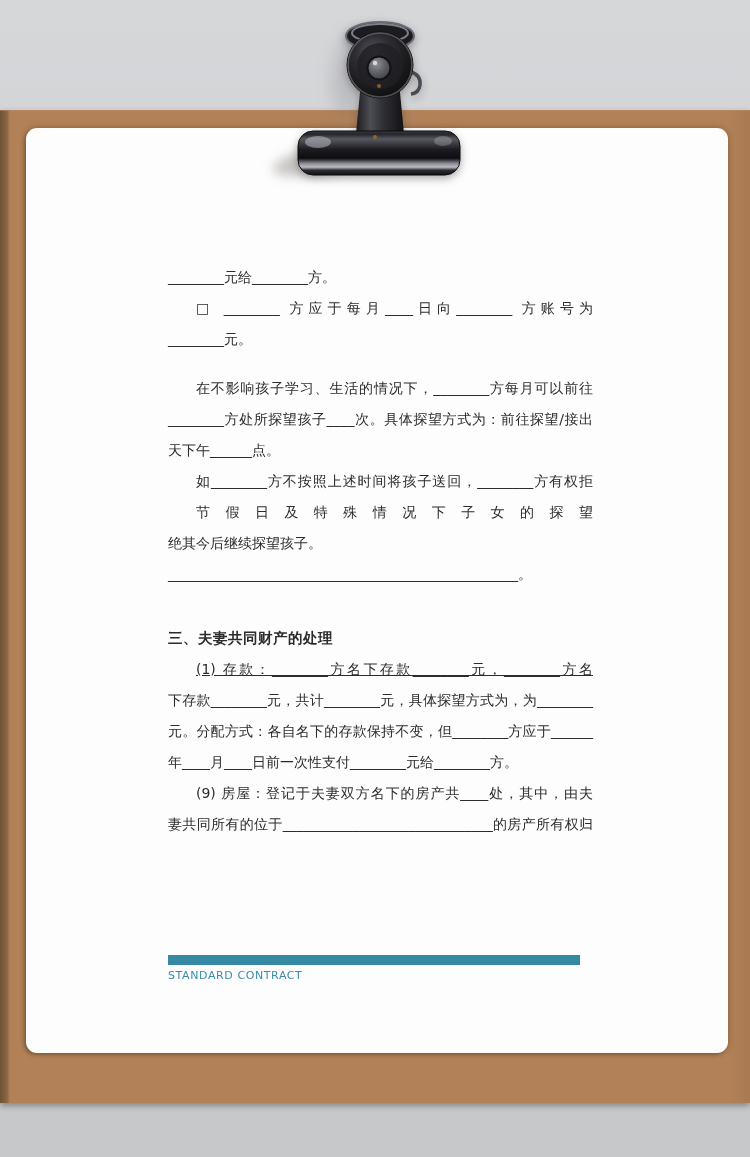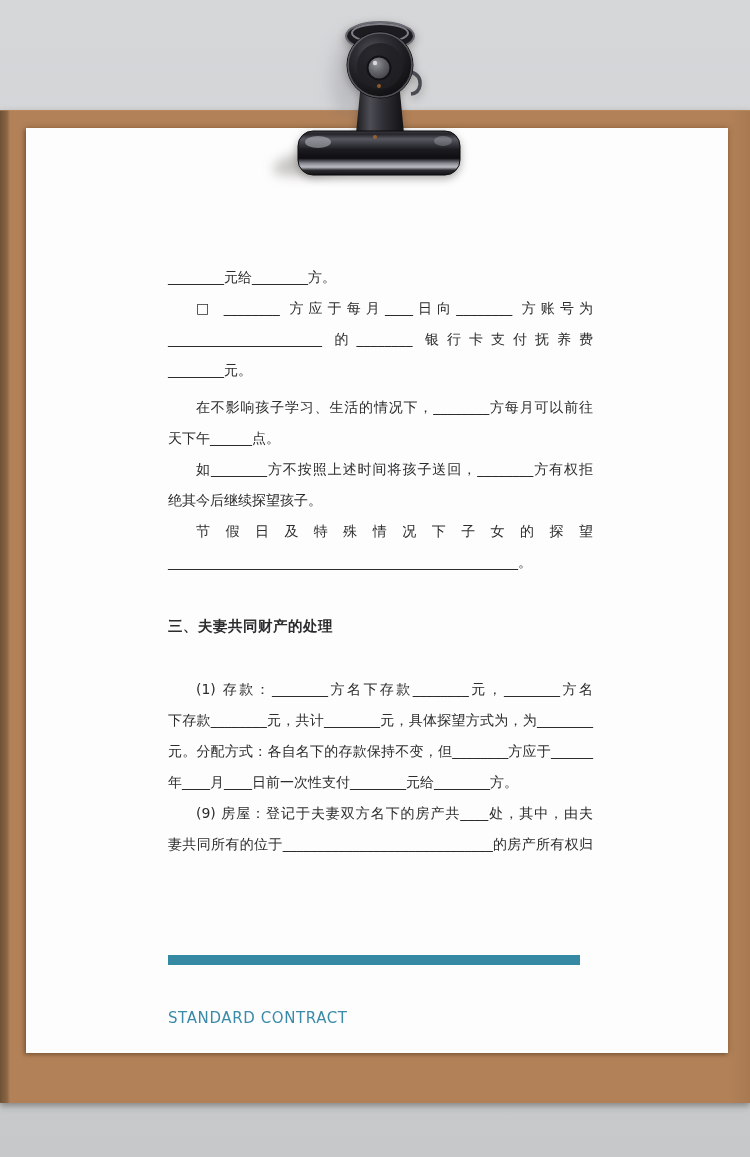--- a/index.html
+++ b/index.html
@@ -14,62 +14,62 @@
   .wall{position:absolute;inset:0;
     background:linear-gradient(180deg,var(--wall-top) 0%,var(--wall-mid) 40%,var(--wall-bottom) 100%);}
 
   .board{position:absolute;left:0;top:110px;width:750px;height:993px;
     background:linear-gradient(90deg,#6e5236 0px,#8a6644 7px,var(--board) 10px,var(--board) 97%,#a97a52 100%);
     border-top:1px solid var(--board-hi);
     box-shadow:0 3px 6px rgba(60,55,48,.45);}
 
   .paper{position:absolute;left:26px;top:128px;width:702px;height:925px;
     background:var(--paper);
-    box-shadow:0 0 6px rgba(70,48,22,.40), -2px 2px 3px rgba(70,48,22,.28);}
+    box-shadow:0 0 6px rgba(70,48,22,.40), -2px 2px 3px rgba(70,48,22,.28);border-radius:11px;}
 
   .doc-body{position:absolute;left:142px;top:134px;width:425px;color:var(--ink);}
   .line{height:31px;line-height:31px;font-size:14px;white-space:pre;overflow:visible;}
   .line.indent{padding-left:28px;}
   .line.stretch{white-space:normal;text-align:justify;text-align-last:justify;}
   .line.heading{font-weight:bold;font-size:14.5px;letter-spacing:.5px;}
 
   .footer-bar{position:absolute;left:142px;top:827px;width:412px;height:10px;
     background:var(--accent);}
   .footer-label{position:absolute;left:142px;top:840px;width:412px;height:16px;
-    font-size:15px;letter-spacing:.6px;color:var(--accent-text);line-height:16px;margin-top:42px;}
+    font-size:11px;letter-spacing:.6px;color:var(--accent-text);line-height:16px;}
 
   .clip-shadow-wall{position:absolute;left:332px;top:30px;width:40px;height:86px;
     background:rgba(105,105,112,.22);border-radius:50%;filter:blur(8px);transform:rotate(7deg);}
   .clip-shadow-paper{position:absolute;left:272px;top:146px;width:104px;height:26px;
     background:rgba(85,80,74,.34);border-radius:50%;filter:blur(6px);transform:rotate(-12deg);}
 
   .clip{position:absolute;left:278px;top:6px;width:204px;height:172px;
     filter:drop-shadow(0 3px 4px rgba(50,45,40,.40));}
 </style>
 </head>
 <body>
 
 <div class="wall">
 
   <div class="board"></div>
 
   <div class="paper">
     <div class="doc-body">
         <div class="line">________元给________方。</div>
         <div class="line indent stretch">□ ________ 方应于每月____日向________ 方账号为</div>
-        <div class="line stretch">______________________ 的________ 银行卡支付抚养费</div>
         <div class="line">________元。</div>
-        <div class="line indent stretch" style="margin-top: 6px;">在不影响孩子学习、生活的情况下，________方每月可以前往</div>
+        <div class="line indent stretch" style="margin-top: 18px;">在不影响孩子学习、生活的情况下，________方每月可以前往</div>
+        <div class="line stretch">________方处所探望孩子____次。具体探望方式为：前往探望/接出</div>
         <div class="line">天下午______点。</div>
         <div class="line indent stretch">如________方不按照上述时间将孩子送回，________方有权拒</div>
+        <div class="line indent stretch">节假日及特殊情况下子女的探望</div>
         <div class="line">绝其今后继续探望孩子。</div>
-        <div class="line indent stretch">节假日及特殊情况下子女的探望</div>
         <div class="line">__________________________________________________。</div>
         <div class="line heading" style="margin-top: 33px;">三、夫妻共同财产的处理</div>
-        <div class="line indent stretch" style="margin-top: 32px;">(1) 存款：________方名下存款________元，________方名</div>
+        <div class="line indent stretch" style=" text-decoration: underline;">(1) 存款：________方名下存款________元，________方名</div>
         <div class="line stretch">下存款________元，共计________元，具体探望方式为，为________</div>
         <div class="line stretch">元。分配方式：各自名下的存款保持不变，但________方应于______</div>
         <div class="line">年____月____日前一次性支付________元给________方。</div>
         <div class="line indent stretch">(9) 房屋：登记于夫妻双方名下的房产共____处，其中，由夫</div>
         <div class="line stretch">妻共同所有的位于______________________________的房产所有权归</div>
       </div>
     <div class="footer-bar"></div>
     <div class="footer-label">STANDARD CONTRACT</div>
   </div>
 

